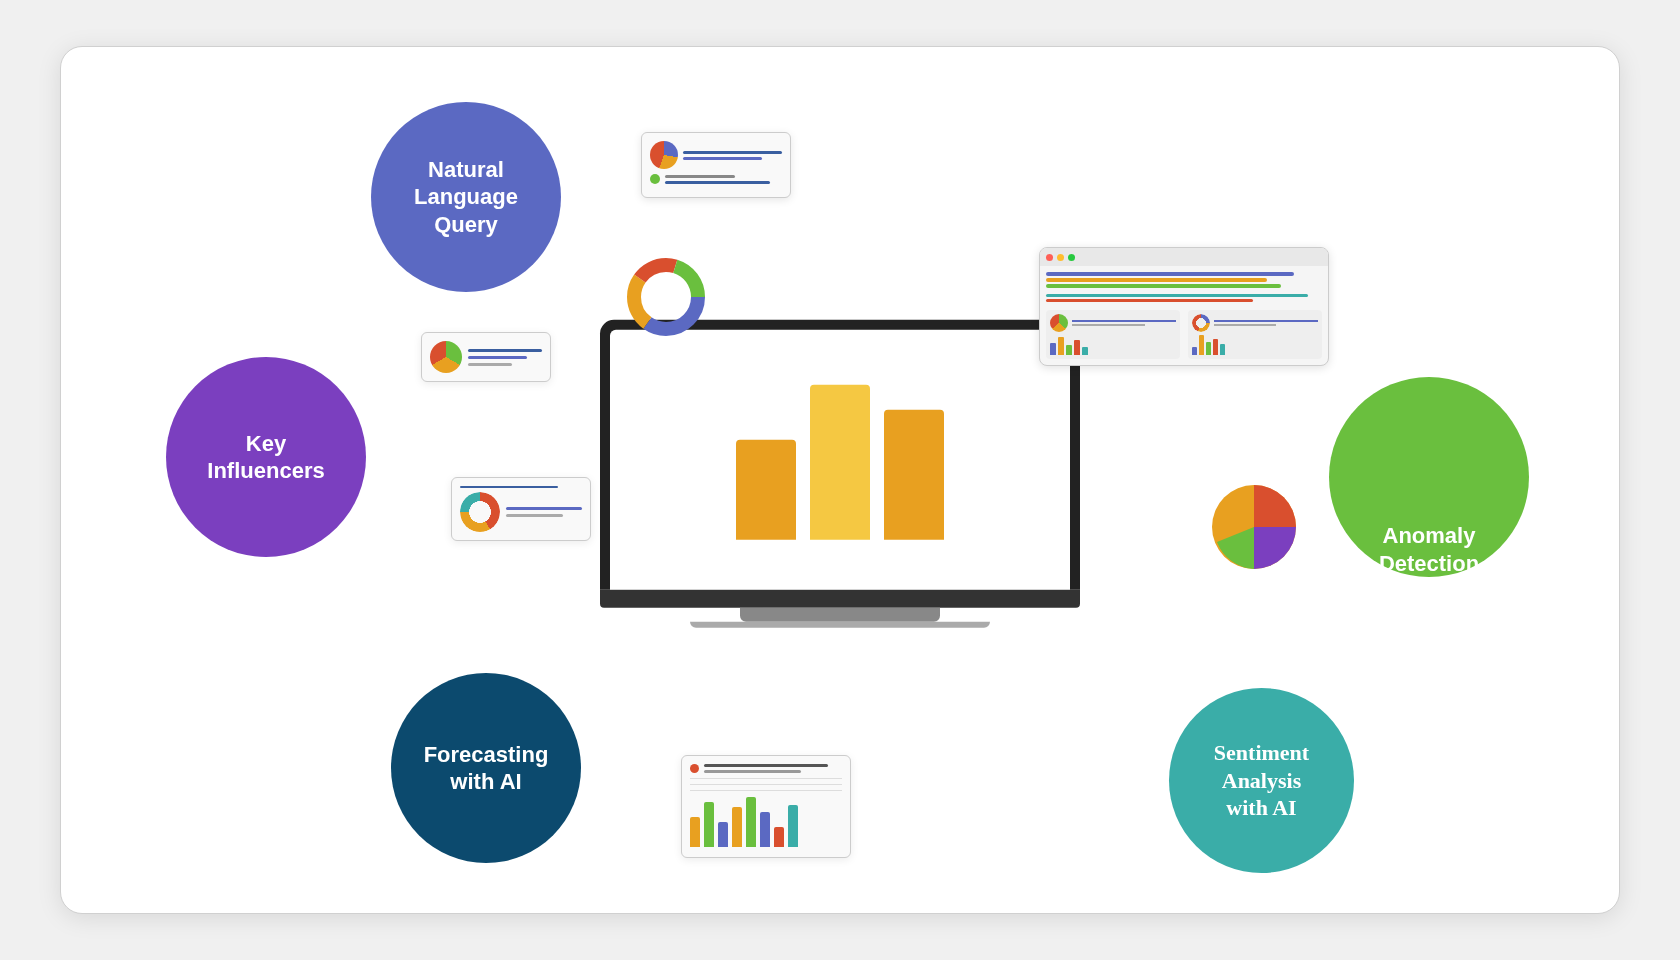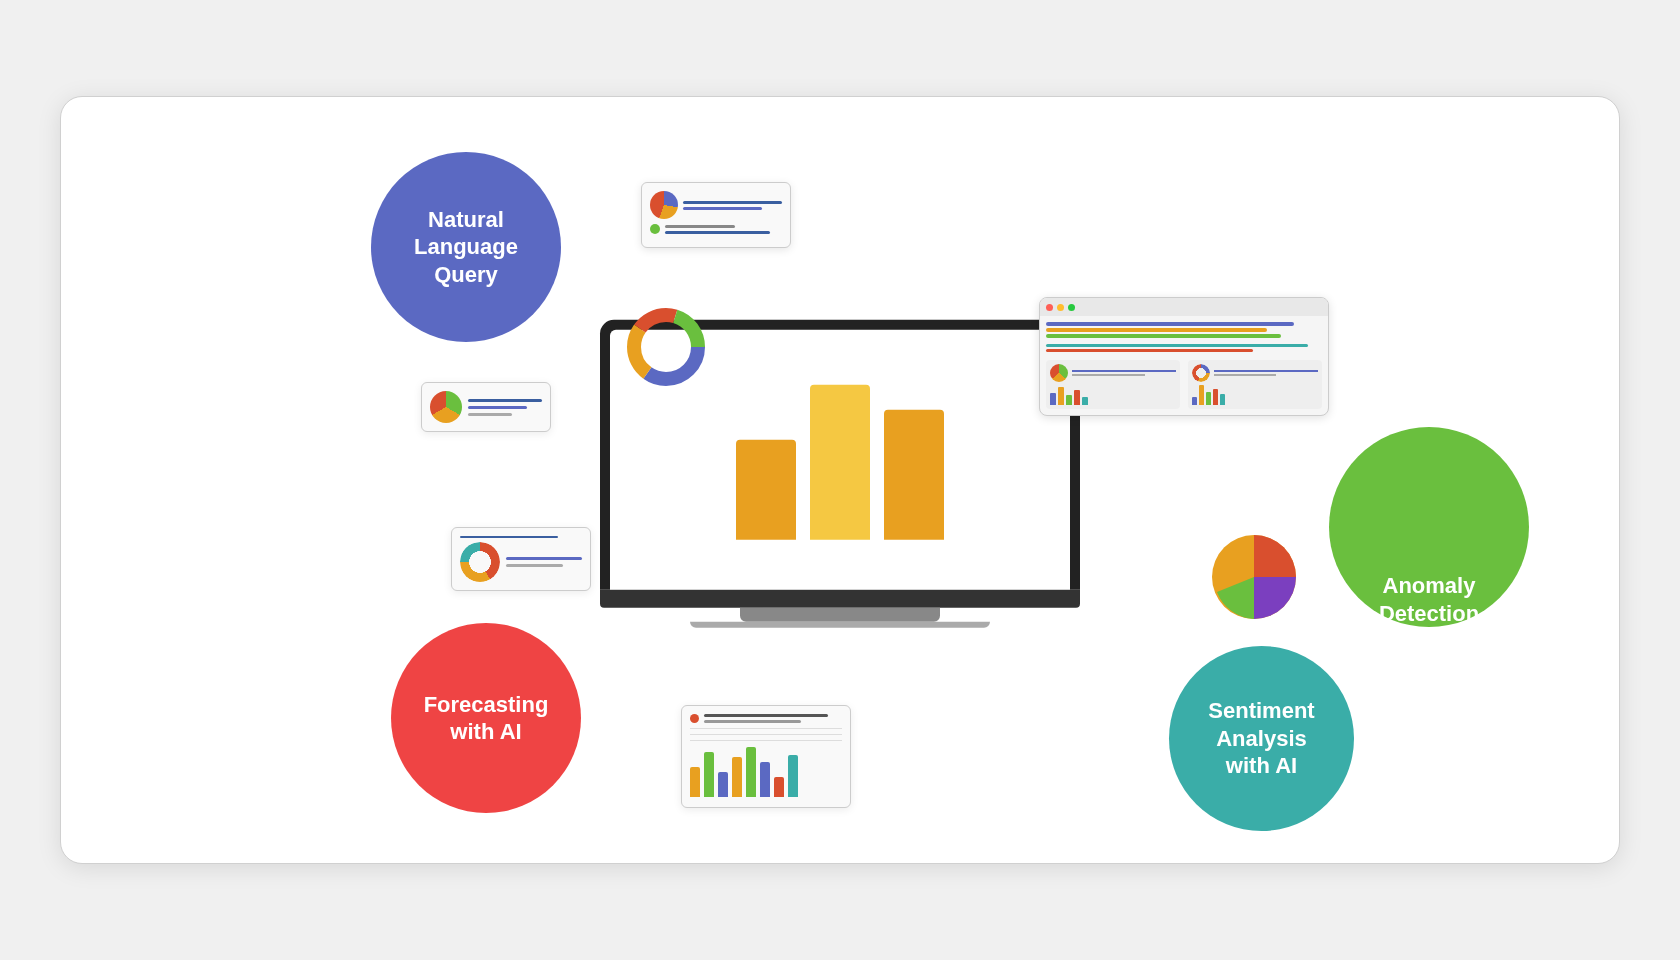--- a/index.html
+++ b/index.html
@@ -7,21 +7,21 @@
       width: 1680px;
       height: 960px;
       background: #f0f0f0;
       display: flex;
       align-items: center;
       justify-content: center;
       font-family: 'Segoe UI', Arial, sans-serif;
     }
     .main-card {
       width: 1560px;
-      height: 768px;
+      height: 868px;
       background: #ffffff;
       border-radius: 22px;
       border: 1.5px solid #d0d0d0;
       box-shadow: 0 4px 24px rgba(0,0,0,0.10);
       position: relative;
       overflow: hidden;
     }
     
     .circle {
       position: absolute;
@@ -51,27 +51,27 @@
       background: #7b3fbf;
       left: 105px; top: 310px;
     }
     .circle-anomaly {
       width: 200px; height: 200px;
       background: #6abf3e;
       right: 90px; top: 330px; align-items: flex-end;
     }
     .circle-forecast {
       width: 190px; height: 190px;
-      background: #ef4444;
+      background: #0c4a6e;
       left: 330px; bottom: 50px; align-items: center;
     }
     .circle-sentiment {
       width: 185px; height: 185px;
       background: #3aada8;
-      right: 265px; bottom: 32px;
+      right: 265px; bottom: 40px; font-family: Liberation Serif, serif;
     }
 
     
     .laptop-wrap {
       position: absolute;
       left: 50%;
       top: 50%;
       transform: translate(-50%, -52%);
       width: 480px;
       z-index: 5;
@@ -267,20 +267,24 @@
 
 <div class="main-card">
 
   <div class="circle circle-nlq">
     <span style="white-space:pre-line;">Natural
 Language
 Query</span>
   </div>
 
 
+  <div class="circle circle-key">
+    <span style="white-space:pre-line;">Key
+Influencers</span>
+  </div>
 
   <div class="circle circle-anomaly">
     <span style="white-space:pre-line;">Anomaly
 Detection</span>
   </div>
 
   <div class="circle circle-forecast">
     <span style="white-space:pre-line;">Forecasting
 with AI</span>
   </div>

